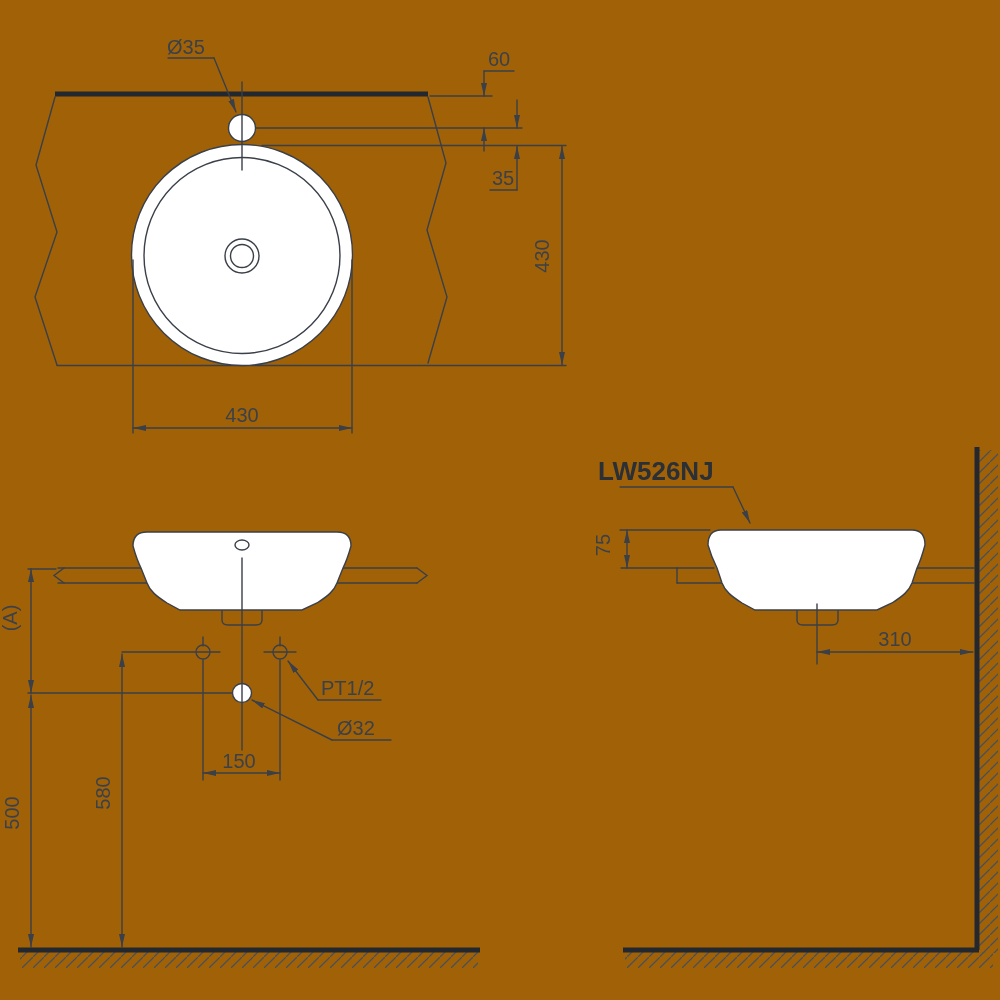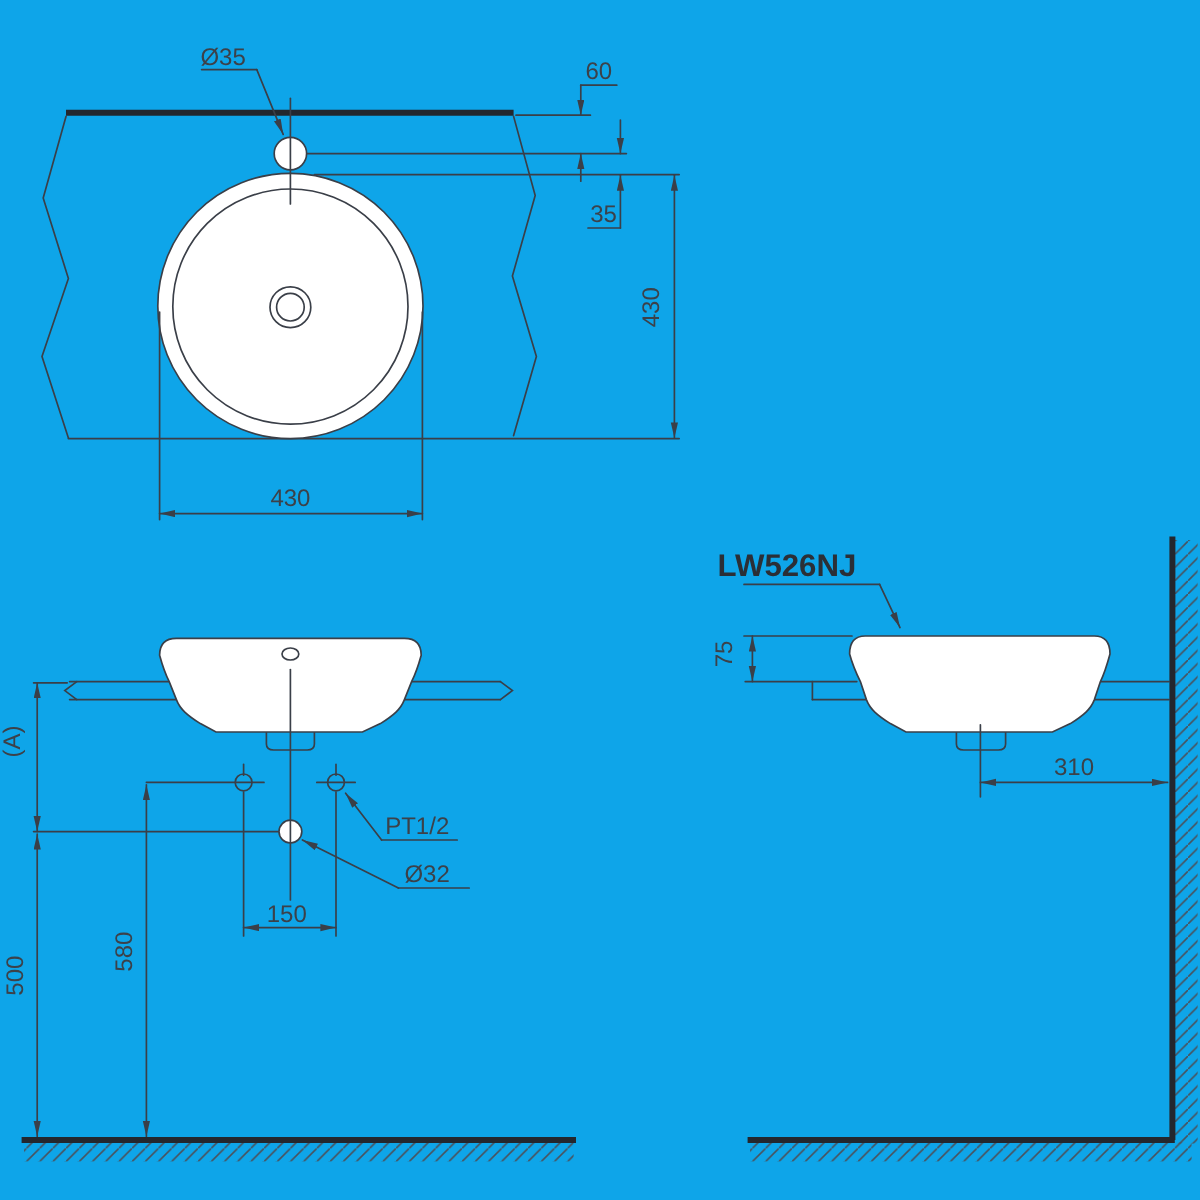--- a/index.html
+++ b/index.html
@@ -1,16 +1,16 @@
 <!DOCTYPE html>
 <html><head>
 <meta charset="utf-8">
 <style>
   html,body{margin:0;padding:0;background:#ffffff;}
-  .page{width:1000px;height:1000px;position:relative;background:#0ea5e9;
+  .page{width:1000px;height:1000px;position:relative;background:#a16207;
         font-family:"Liberation Sans", sans-serif;}
   svg{position:absolute;top:0;left:0;}
   text{fill:#3c4149;}
   .dim-text{font-size:20px;}
   .label-text{font-size:20px;}
   .code-text{font-size:26px;font-weight:bold;fill:#2b2f36;}
   .thin{stroke:#3a3f48;stroke-width:1.4;fill:none;stroke-linecap:round;}
   .thick{stroke:#23272e;stroke-width:5;fill:none;stroke-linecap:butt;}
   .whitefill{fill:#ffffff;stroke:#3a3f48;stroke-width:1.4;}
   .nofill{fill:none;stroke:#3a3f48;stroke-width:1.4;}

